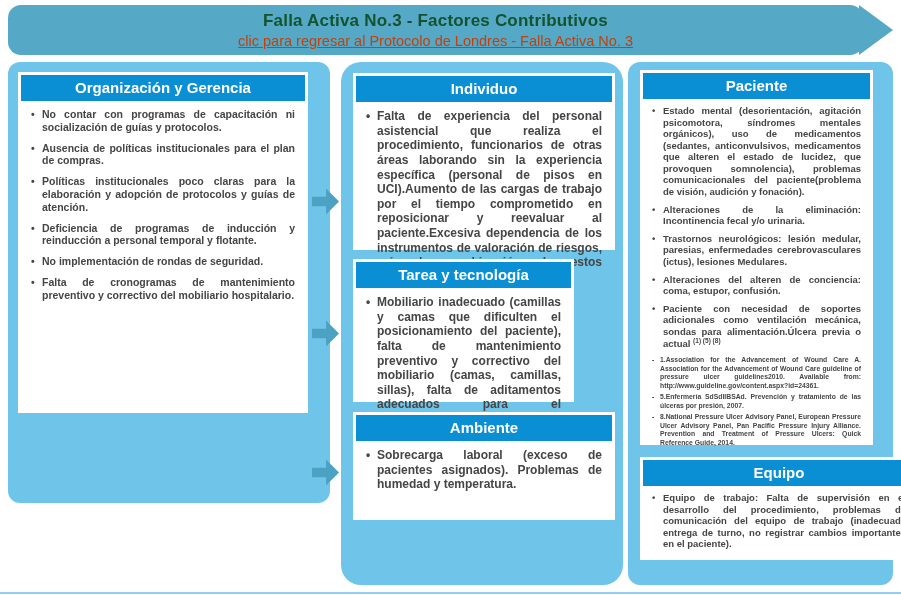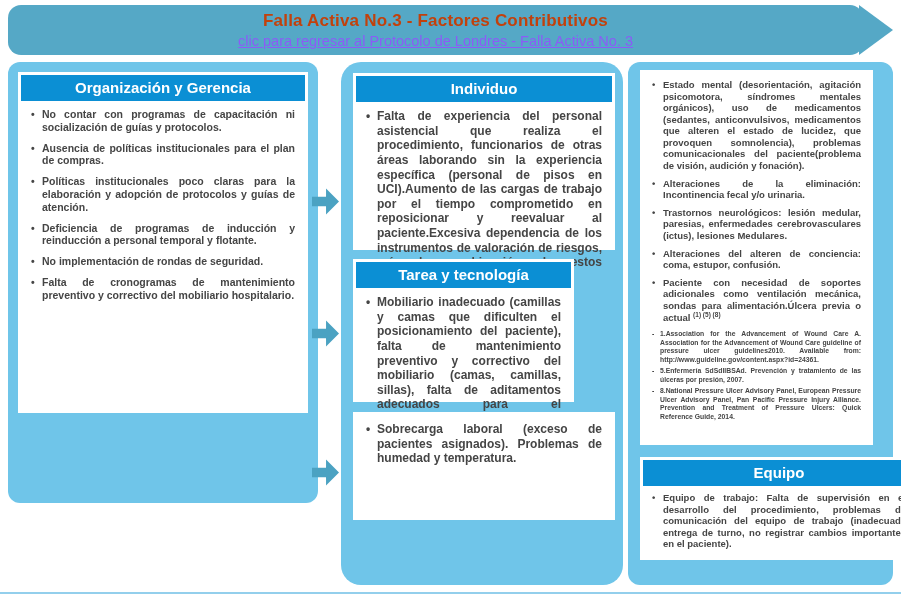--- a/index.html
+++ b/index.html
@@ -8,26 +8,26 @@
     font-family:"Liberation Sans", sans-serif; overflow:hidden;
   }
 
   
   .banner { position:absolute; left:8px; top:5px; width:885px; height:50px; }
   .banner-bg  { position:absolute; left:0; top:0; width:855px; height:50px; background:#55a8c6; border-radius:13px; }
   .banner-tip { position:absolute; left:851px; top:0; width:34px; height:50px; background:#55a8c6;
                 clip-path:polygon(0 0, 100% 50%, 0 100%); }
   .banner-content { position:absolute; left:0; top:0; width:855px; height:50px;
                     display:flex; flex-direction:column; justify-content:center; align-items:center; }
-  .banner-title { color:#c2410c; font-weight:bold; font-size:17px; letter-spacing:.2px; }
-  .banner-link  { color:#8b5cf6; font-size:14.5px; text-decoration:underline; margin-top:2px; cursor:pointer; }
+  .banner-title { color:#14532d; font-weight:bold; font-size:17px; letter-spacing:.2px; }
+  .banner-link  { color:#c2410c; font-size:14.5px; text-decoration:underline; margin-top:2px; cursor:pointer; }
 
   
   .panel { position:absolute; background:#6fc5e9; border-radius:12px; }
-  #left-panel   { left:8px;   top:62px; width:310px; height:441px; }
+  #left-panel   { left:8px;   top:62px; width:310px; height:441px;padding-left:12px; }
   #middle-panel { left:341px; top:62px; width:282px; height:523px;border-radius:20px; }
   #right-panel  { left:628px; top:62px; width:265px; height:523px; }
 
   
   .box { position:absolute; background:#ffffff; padding:3px; box-sizing:border-box; }
   .box-header { background:#0b8fd4; color:#ffffff; font-weight:bold; text-align:center;
                 font-size:15px; padding:4px 0 5px 0; }
   .box-body { padding:7px 10px 0 10px; color:#454545; text-align:justify;font-weight:bold; }
 
   #box-org       { left:10px; top:10px; width:290px; height:341px; }
@@ -107,30 +107,32 @@
     </div>
     <div class="box" id="box-tarea">
       <div class="box-header">Tarea y tecnología</div>
       <div class="box-body">
         <ul class="bullets">
           <li>Mobiliario inadecuado (camillas y camas que dificulten el posicionamiento del paciente), falta de mantenimiento preventivo y correctivo del mobiliario (camas, camillas, sillas), falta de aditamentos adecuados para el posicionamiento (colchones antiescaras, cojines neumáticos).</li>
         </ul>
       </div>
     </div>
     <div class="box" id="box-ambiente">
+      <div class="box-header">Ambiente</div>
       <div class="box-body">
         <ul class="bullets">
           <li>Sobrecarga laboral (exceso de pacientes asignados). Problemas de humedad y temperatura.</li>
         </ul>
       </div>
     </div>
   </div>
 
   <div class="panel" id="right-panel">
     <div class="box" id="box-paciente">
+      <div class="box-header">Paciente</div>
       <div class="box-body">
         <ul class="bullets">
           <li>Estado mental (desorientación, agitación psicomotora, síndromes mentales orgánicos), uso de medicamentos (sedantes, anticonvulsivos, medicamentos que alteren el estado de lucidez, que provoquen somnolencia), problemas comunicacionales del paciente(problema de visión, audición y fonación).</li>
           <li>Alteraciones de la eliminación: Incontinencia fecal y/o urinaria.</li>
           <li>Trastornos neurológicos: lesión medular, paresias, enfermedades cerebrovasculares (ictus), lesiones Medulares.</li>
           <li>Alteraciones del alteren de conciencia: coma, estupor, confusión.</li>
           <li><span>Paciente con necesidad de soportes adicionales como ventilación mecánica, sondas para alimentación.Úlcera previa o actual</span> <sup class="refs">(1) (5) (8)</sup></li>
         </ul>
         <div class="footnotes">
           <div class="footnote">1.Association for the Advancement of Wound Care A. Association for the Advancement of Wound Care guideline of pressure ulcer guidelines2010. Available from: http://www.guideline.gov/content.aspx?id=24361.</div>

